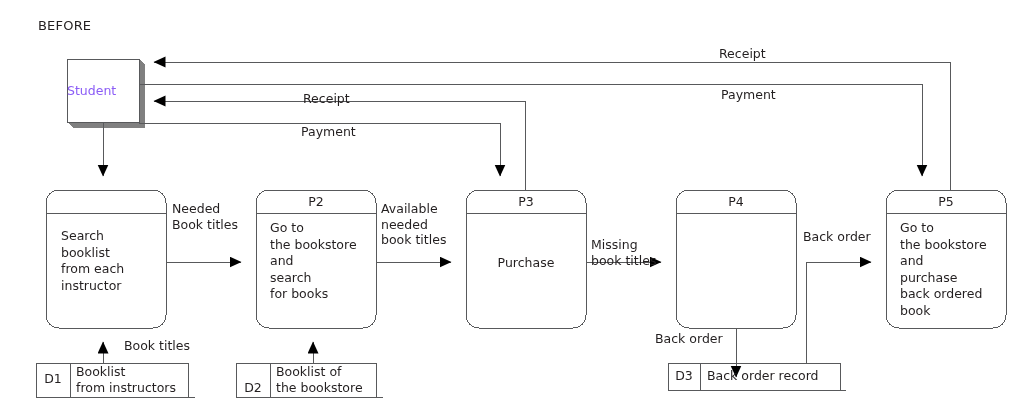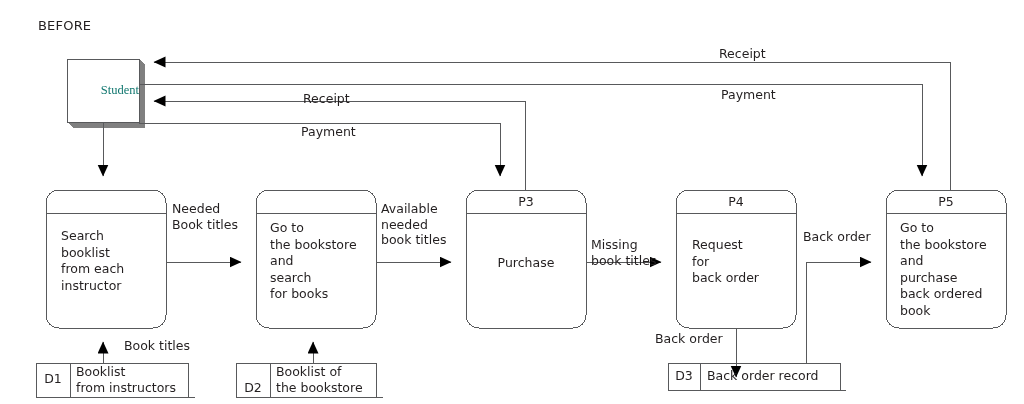--- a/index.html
+++ b/index.html
@@ -12,21 +12,21 @@
   #canvas{position:absolute;left:0;top:0;width:1024px;height:404px;}
   svg.layer{position:absolute;left:0;top:0;width:1024px;height:404px;}
   
   .lbl{position:absolute;font-size:12.5px;line-height:15.5px;color:#231f20;white-space:pre;}
   .ttl{position:absolute;font-size:13px;color:#231f20;white-space:pre;letter-spacing:.2px;}
   .pnum{position:absolute;font-size:12.5px;color:#231f20;white-space:pre;text-align:center;}
   .pbody{position:absolute;font-size:12.5px;line-height:16.5px;color:#231f20;white-space:pre;}
   .pbodyc{position:absolute;font-size:12.5px;line-height:16.5px;color:#231f20;white-space:pre;text-align:center;}
   .dsid{position:absolute;font-size:12.5px;color:#231f20;white-space:pre;text-align:center;}
   .dstxt{position:absolute;font-size:12.5px;line-height:16px;color:#231f20;white-space:pre;}
-  .ent{position:absolute;font-size:12.5px;color:#0f766e;white-space:pre;text-align:right;font-family:Liberation Serif, serif;}
+  .ent{position:absolute;font-size:12.5px;color:#8b5cf6;white-space:pre;text-align:left;}
 </style>
 </head>
 <body>
 
 <div id="canvas">
 
   <svg class="layer" viewBox="0 0 1024 404">
     <defs>
       <marker id="ah" markerWidth="12" markerHeight="12" refX="10.5" refY="5" orient="auto" markerUnits="userSpaceOnUse">
         <path d="M0,0 L11,5 L0,10 z" fill="#000"></path>
@@ -130,27 +130,27 @@
 
     </g>
   </svg>
 
   <div class="ttl" style="left:38px;top:18px;font-weight:400;">BEFORE</div>
 
   <div class="ent" style="left:67px;top:83px;width:72px;">Student</div>
 
   <div class="pbody" style="left:61px;top:228px;width:100px;"><span>Search</span><br><span>booklist</span><br><span>from each</span><br><span>instructor</span></div>
 
+  <div class="pnum" style="left:256px;top:194px;width:120px;">P2</div>
   <div class="pbody" style="left:270px;top:220px;width:105px;"><span>Go to</span><br><span>the bookstore</span><br><span>and</span><br><span>search</span><br><span>for books</span></div>
 
   <div class="pnum" style="left:466px;top:194px;width:120px;">P3</div>
   <div class="pbodyc" style="left:466px;top:255px;width:120px;"><span>Purchase</span></div>
 
   <div class="pnum" style="left:676px;top:194px;width:120px;">P4</div>
-  <div class="pbody" style="left:692px;top:237px;width:100px;"><span>Request</span><br><span>for</span><br><span>back order</span></div>
 
   <div class="pnum" style="left:886px;top:194px;width:120px;">P5</div>
   <div class="pbody" style="left:900px;top:220px;width:108px;"><span>Go to</span><br><span>the bookstore</span><br><span>and</span><br><span>purchase</span><br><span>back ordered</span><br><span>book</span></div>
 
   <div class="dsid" style="left:36px;top:371px;width:34px;">D1</div>
   <div class="dstxt" style="left:76px;top:364px;"><span>Booklist</span><br><span>from instructors</span></div>
 
   <div class="dsid" style="left:236px;top:372px;width:34px;margin-top:8px;">D2</div>
   <div class="dstxt" style="left:276px;top:364px;"><span>Booklist of</span><br><span>the bookstore</span></div>
 

